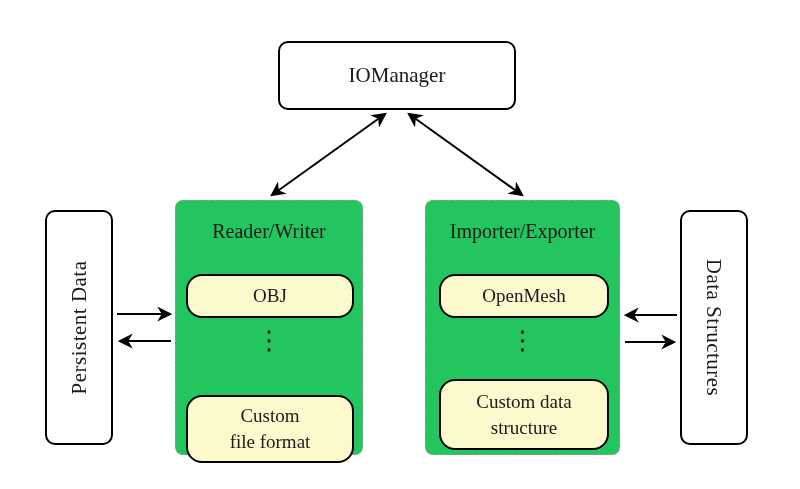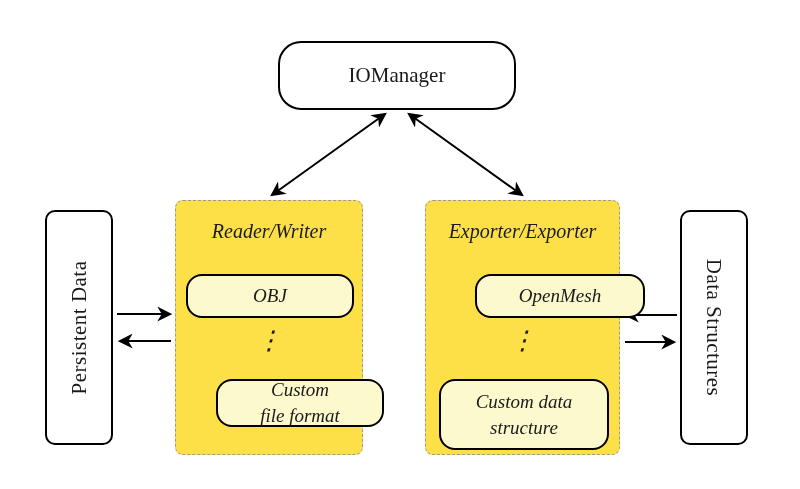--- a/index.html
+++ b/index.html
@@ -27,22 +27,21 @@
     align-items: center;
     justify-content: center;
     color: #1a1a1a;
   }
 
   
   .group {
     box-sizing: border-box;
     border: 1.5px dashed #999999;
     border-radius: 8px;
-    background: #fde047;
-    font-style: italic;
+    background: #22c55e;
   }
   .group-title {
     position: absolute;
     left: 0;
     right: 0;
     top: 19px;
     text-align: center;
     font-size: 20px;
     color: #1a1a1a;
     white-space: nowrap;
@@ -104,41 +103,41 @@
       </marker>
     </defs>
     <line x1="385" y1="114" x2="272" y2="195" marker-start="url(#ah)" marker-end="url(#ah)"></line>
     <line x1="409" y1="114" x2="522" y2="195" marker-start="url(#ah)" marker-end="url(#ah)"></line>
     <line x1="117" y1="314" x2="170" y2="314" marker-end="url(#ah)"></line>
     <line x1="171" y1="341" x2="120" y2="341" marker-end="url(#ah)"></line>
     <line x1="677" y1="315" x2="626" y2="315" marker-end="url(#ah)"></line>
     <line x1="625" y1="342" x2="674" y2="342" marker-end="url(#ah)"></line>
   </svg>
 
-  <div class="node abs" style="left:278px; top:41px; width:238px; height:69px;border-radius:23px;">
+  <div class="node abs" style="left:278px; top:41px; width:238px; height:69px;">
     <span class="top-node-label">IOManager</span>
   </div>
 
   <div class="node abs" style="left:45px; top:210px; width:68px; height:235px;">
     <span class="side-label rot-ccw">Persistent Data</span>
   </div>
 
   <div class="node abs" style="left:680px; top:210px; width:68px; height:235px;">
     <span class="side-label rot-cw">Data Structures</span>
   </div>
 
   <div class="group abs" style="left:175px; top:200px; width:188px; height:255px;">
     <div class="group-title">Reader/Writer</div>
     <div class="inner-box" style="left:10px; top:73px; width:168px; height:44px;">OBJ</div>
     <div class="vdots" style="top:127px;">⋮</div>
-    <div class="inner-box" style="left:10px; top:178px; width:168px; height:48px;margin-left:30px;">Custom
+    <div class="inner-box" style="left:10px; top:194px; width:168px; height:68px;">Custom
 file format</div>
   </div>
 
   <div class="group abs" style="left:425px; top:200px; width:195px; height:255px;">
-    <div class="group-title">Exporter/Exporter</div>
-    <div class="inner-box" style="left:13px; top:73px; width:170px; height:44px;margin-left:36px;">OpenMesh</div>
+    <div class="group-title">Importer/Exporter</div>
+    <div class="inner-box" style="left:13px; top:73px; width:170px; height:44px;">OpenMesh</div>
     <div class="vdots" style="top:127px;">⋮</div>
     <div class="inner-box" style="left:13px; top:178px; width:170px; height:71px;">Custom data
 structure</div>
   </div>
 
 </div>
 
 </body></html>

